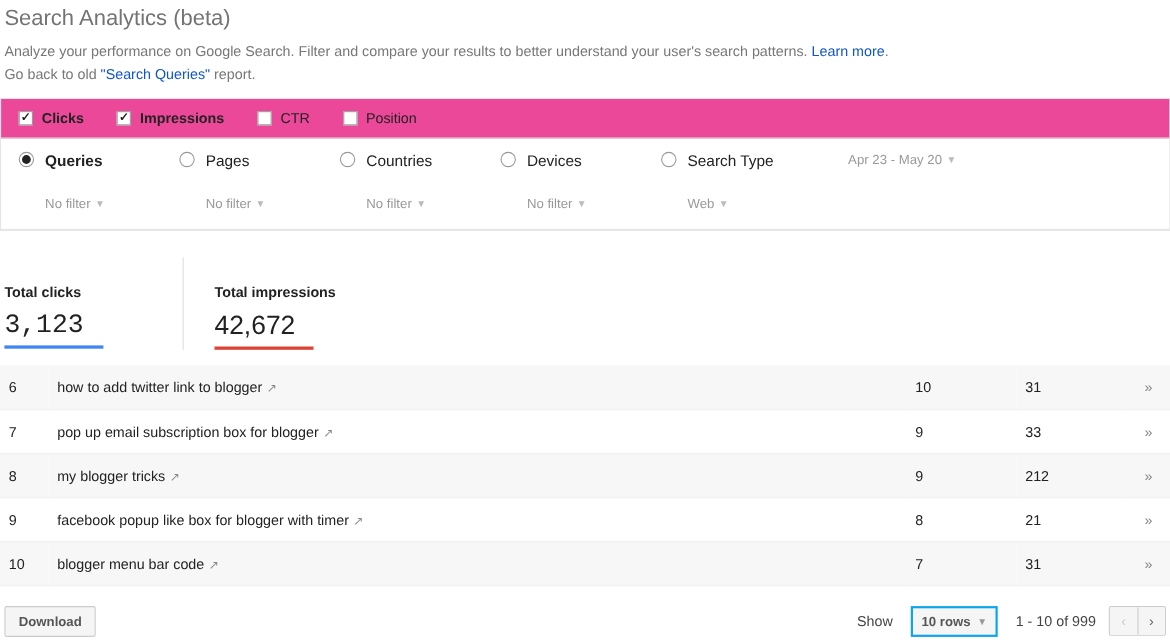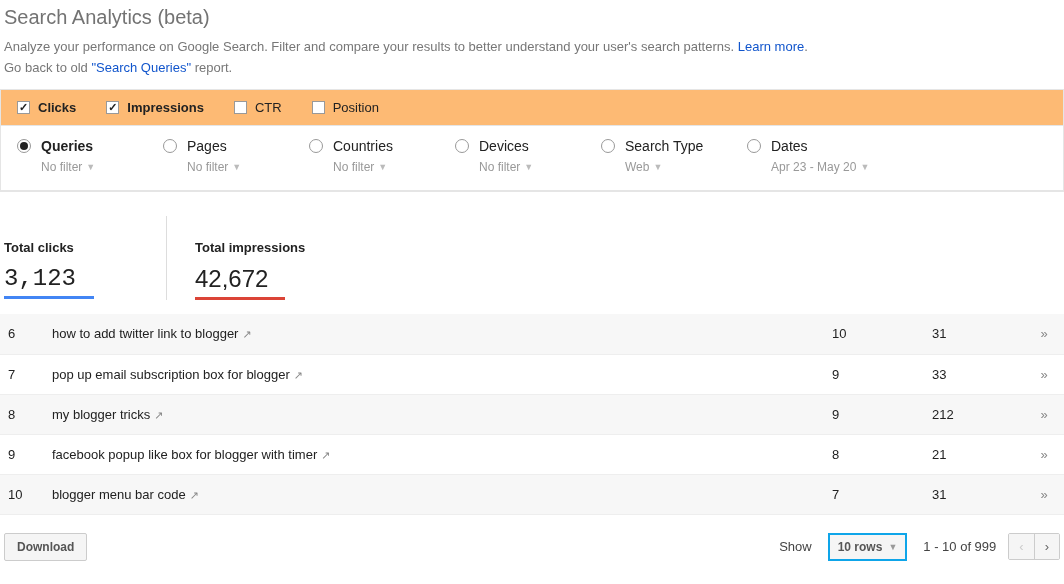--- a/index.html
+++ b/index.html
@@ -4,29 +4,29 @@
 <style>
   * { box-sizing: border-box; margin: 0; padding: 0; }
   body { font-family: Arial, Helvetica, sans-serif; font-size: 13px; color: #222; background: #fff; width: 1064px; }
   .header { padding: 6px 4px 0 4px; }
   .title { font-size: 20px; font-weight: normal; color: #737373; margin-bottom: 10px; }
   .subtitle { font-size: 13px; color: #777; margin-bottom: 6px; }
   .subtitle a, .link { color: #1155cc; text-decoration: none; }
   .goback { font-size: 13px; color: #777; margin-bottom: 14px; }
 
   .controls { border: 1px solid #e5e5e5; margin: 0 0 0 0; }
-  .metrics-row { background: #fdba74; padding: 10px 16px; border-bottom: 1px solid #e5e5e5; display: flex; gap: 30px; align-items: center; }
+  .metrics-row { background: #ec4899; padding: 10px 16px; border-bottom: 1px solid #e5e5e5; display: flex; gap: 30px; align-items: center; }
   .metric { display: flex; align-items: center; gap: 8px; font-size: 13px; cursor: pointer; }
   .checkbox { width: 13px; height: 13px; border: 1px solid #999; background: #fff; display: inline-flex; align-items: center; justify-content: center; }
   .checkbox.checked::after { content: "✓"; font-size: 11px; line-height: 1; color: #222; }
   .metric.checked { font-weight: bold; }
 
   .dims-row { padding: 12px 16px 16px 16px; border-bottom: 1px solid #e5e5e5; display: flex; gap: 0; }
   .dim { width: 146px; }
-  .dim .dim-head { display: flex; align-items: center; gap: 10px; margin-bottom: 6px; cursor: pointer; }
+  .dim .dim-head { display: flex; align-items: flex-start; gap: 10px; margin-bottom: 24px; cursor: pointer; }
   .radio { width: 14px; height: 14px; border: 1px solid #999; border-radius: 50%; background: #fff; display: inline-block; position: relative; }
   .radio.selected::after { content: ""; position: absolute; top: 2px; left: 2px; width: 8px; height: 8px; background: #222; border-radius: 50%; }
   .dim-label { font-size: 14px; color: #222; }
   .dim.selected .dim-label { font-weight: bold; }
   .dim-sub { font-size: 12px; color: #999; margin-left: 24px; cursor: pointer; display: flex; align-items: center; gap: 4px; }
   .dim-sub .caret { font-size: 9px; color: #bbb; }
 
   .totals { display: flex; padding: 24px 4px 14px 4px; gap: 36px; }
   .total-block { padding-right: 36px; }
   .total-block.left { border-left: none; }
@@ -136,24 +136,20 @@
       <div class="dim-head">
         <span class="radio"></span>
         <span class="dim-label">Search Type</span>
       </div>
       <div class="dim-sub">
         <span>Web</span>
           <span class="caret">▼</span>
       </div>
     </div>
     <div class="dim" style="width:170px">
-      <div class="dim-head">
-        <span class="radio"></span>
-        <span class="dim-label">Dates</span>
-      </div>
       <div class="dim-sub">
         <span>Apr 23 - May 20</span>
           <span class="caret">▼</span>
       </div>
     </div>
   </div>
 </div>
 
 <div class="totals">
   <div class="total-block left">

